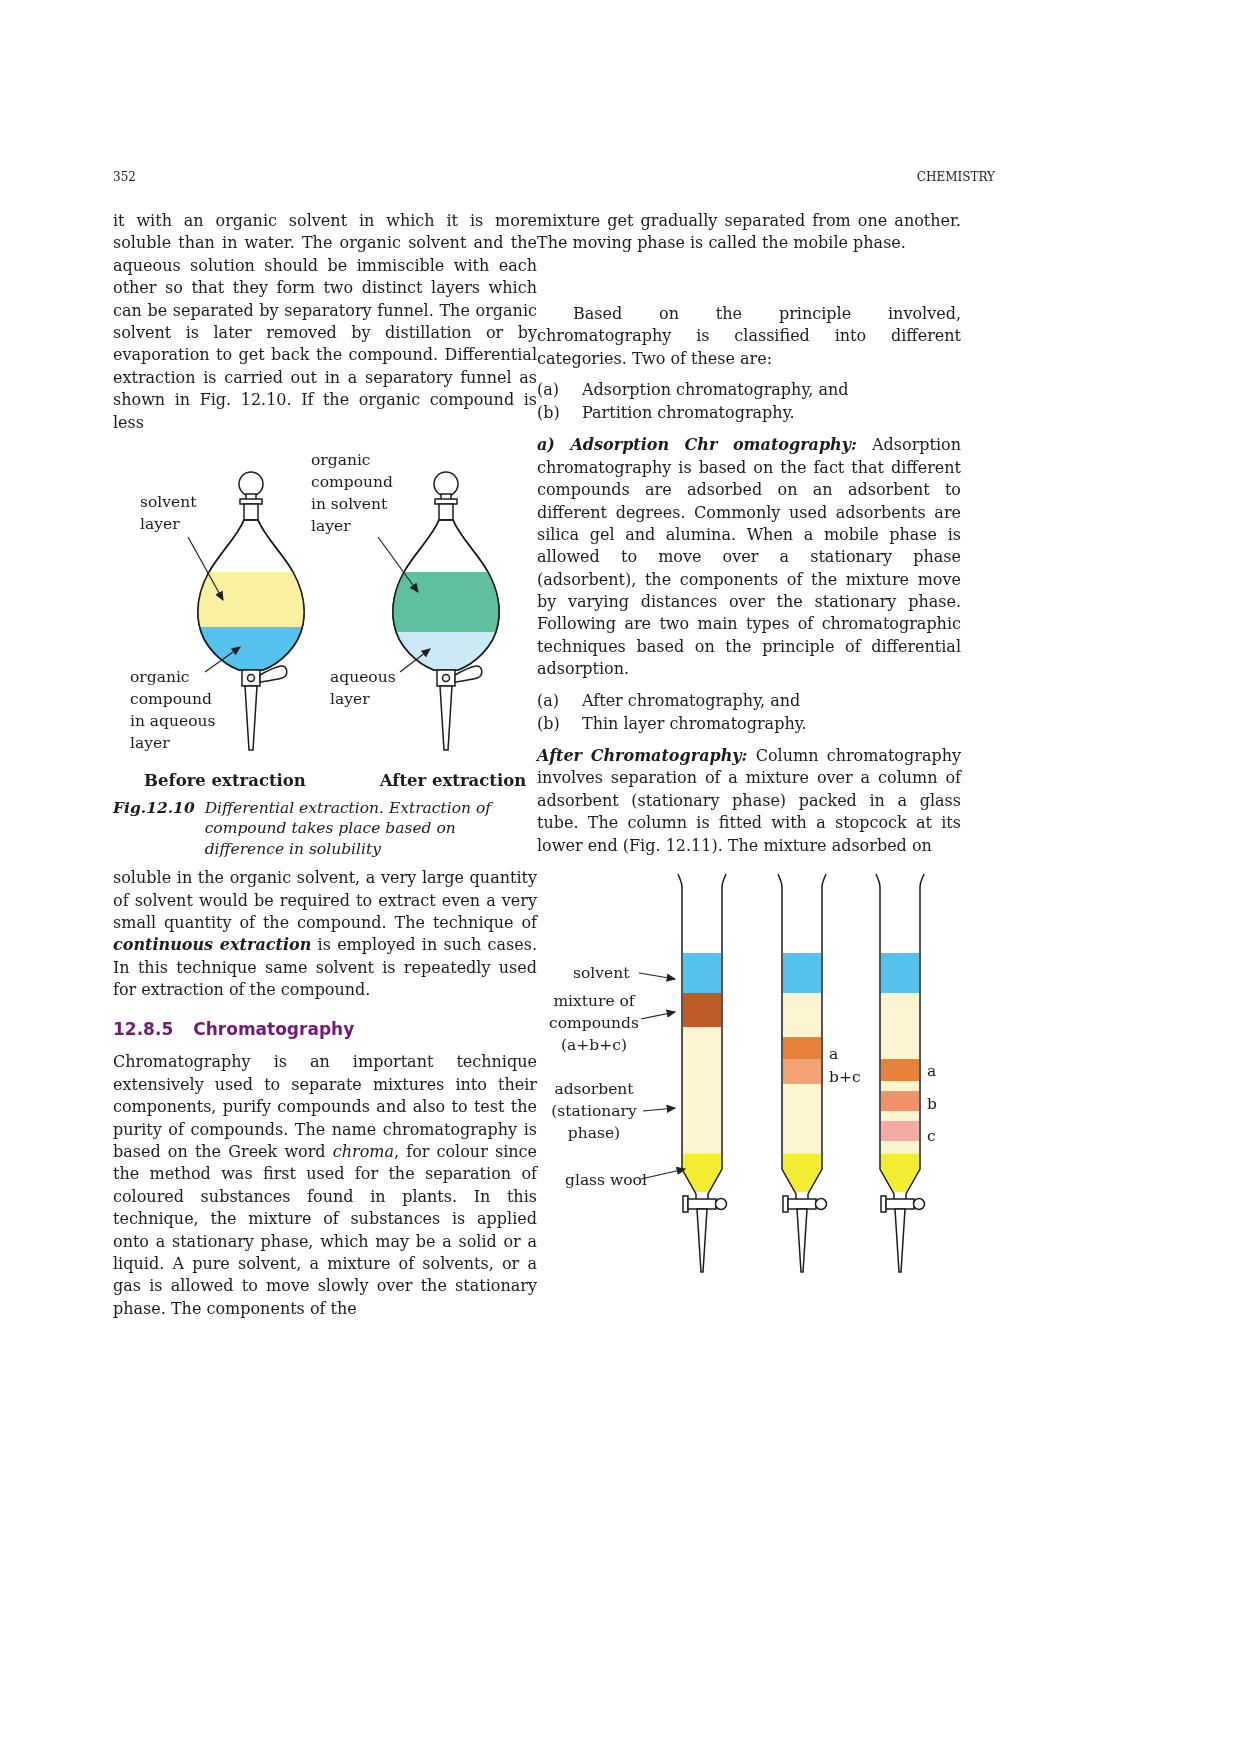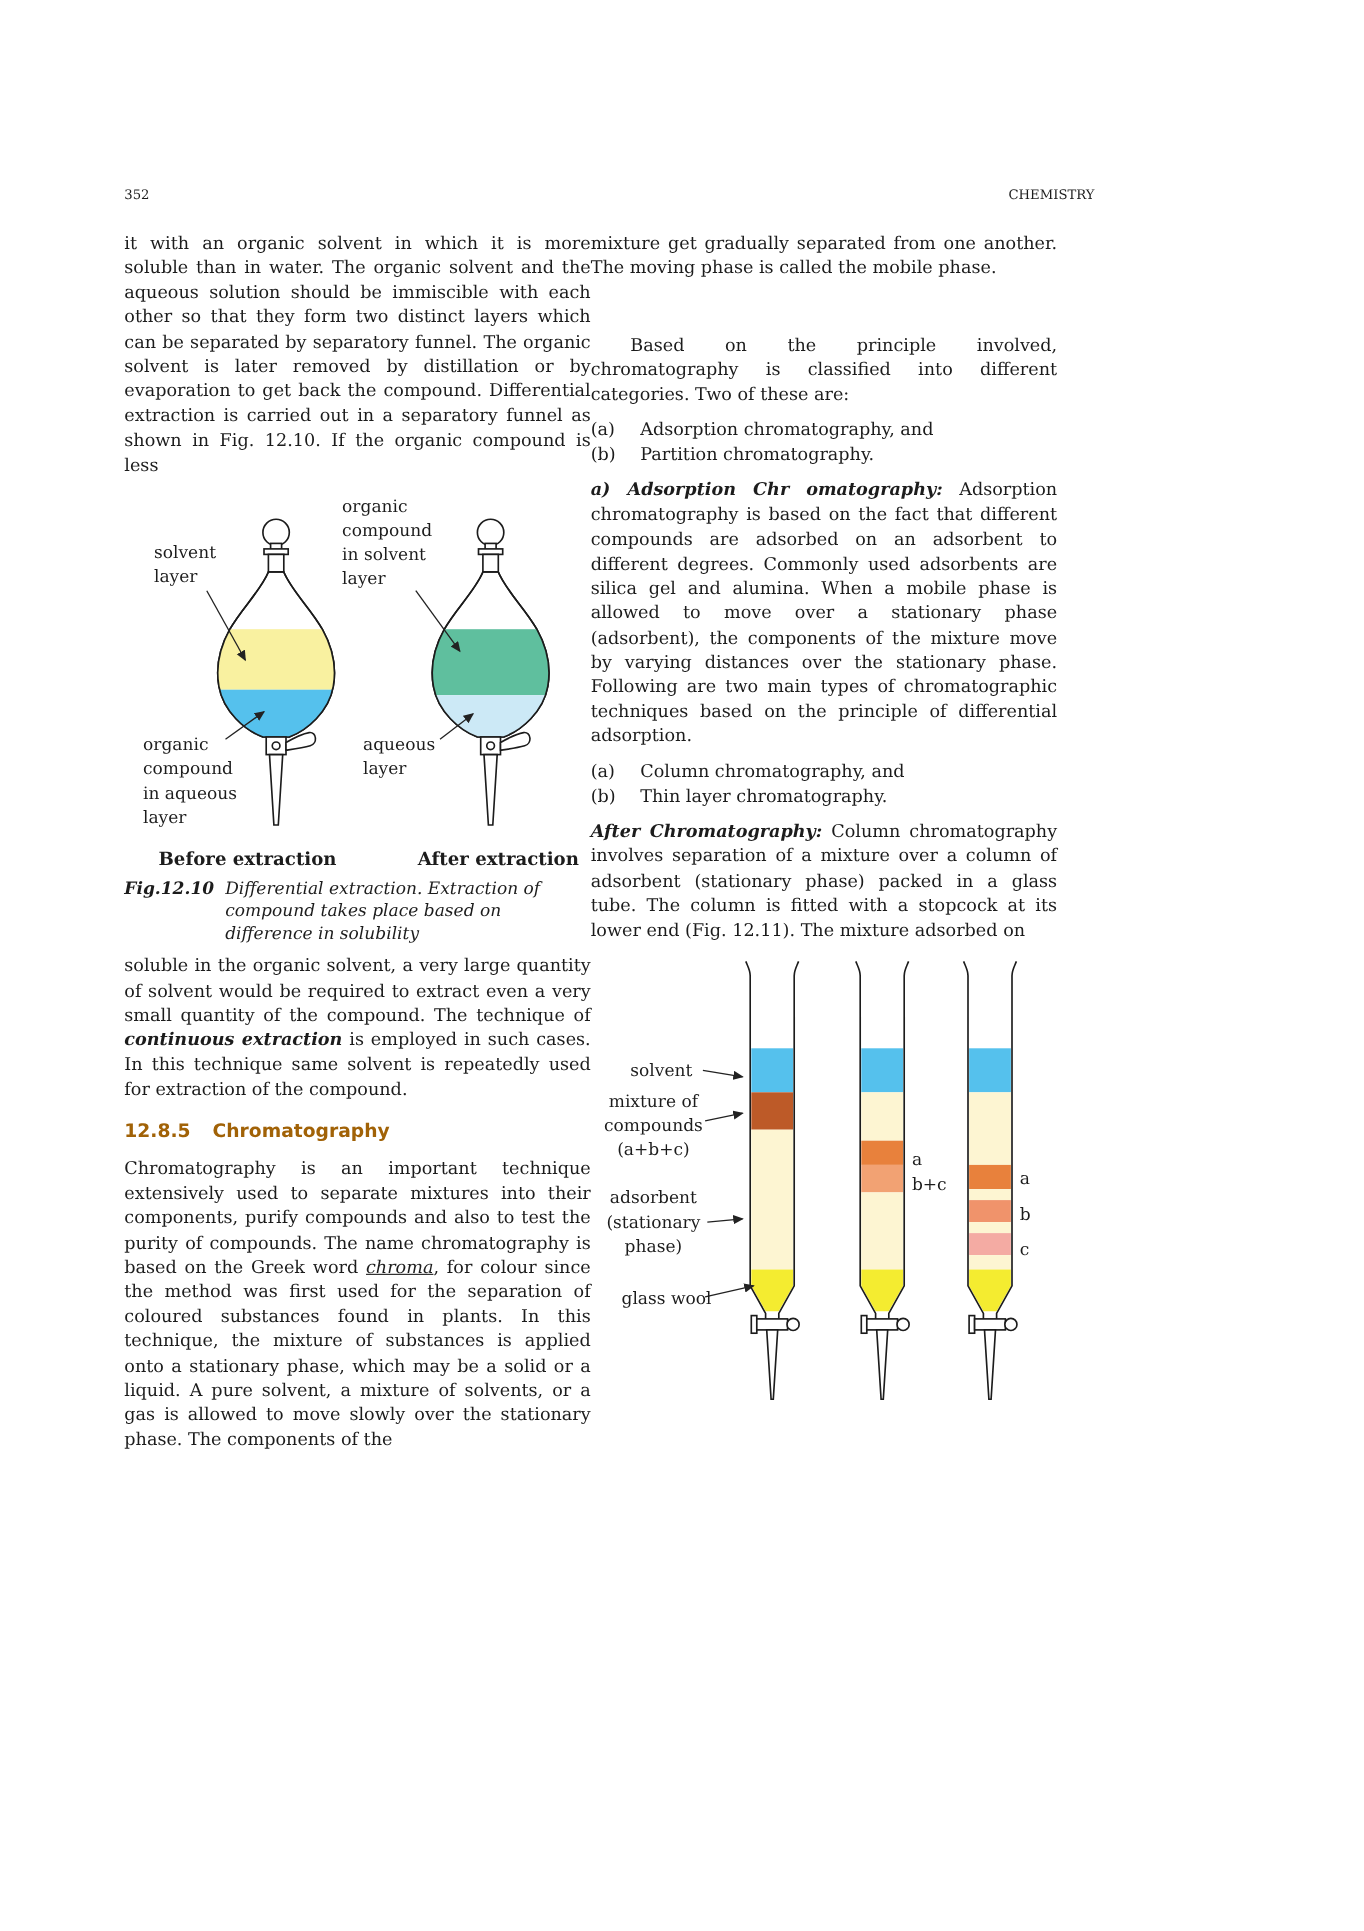--- a/index.html
+++ b/index.html
@@ -17,24 +17,24 @@
   }
   .columns { display:flex; width:882px; }
   .col { width:424px; font-size:16px; line-height:1.4; text-align:justify; }
   p { margin:0; }
   .mt6 { margin-top:6px; }
   .mt8 { margin-top:8px; }
   .mt10 { margin-top:10px; }
   .mt12 { margin-top:12px; }
   .indent { text-indent:36px;margin-top:48px; }
   .bi { font-weight:bold; font-style:italic;margin-top:39px; }
-  .it { font-style:italic;text-decoration:underline; }
+  .it { font-style:italic; }
   .section-heading {
     font-family:"DejaVu Sans", sans-serif;
-    color:#a16207; font-size:17px; font-weight:bold;
+    color:#701a75; font-size:17px; font-weight:bold;
     margin:16px 0 10px; text-align:left; display:flex;
   }
   .section-heading .h-num { margin-right:20px; }
   .list-block { margin:8px 0; }
   .list-row { display:flex; text-align:left; line-height:1.45; }
   .list-marker { width:45px; flex:none; }
   figure { margin:0; }
   .fig-svg { display:block; }
   .fig-caption {
     display:flex; font-size:15.5px; font-style:italic; line-height:1.32;
@@ -168,21 +168,21 @@
           <span class="list-marker">(b)</span>
           <span>Partition chromatography.</span>
         </div>
       </div>
 
       <p class="mt10"><span class="bi">a) Adsorption Chr omatography:</span><span> Adsorption chromatography is based on the fact that different compounds are adsorbed on an adsorbent to different degrees. Commonly used adsorbents are silica gel and alumina. When a mobile phase is allowed to move over a stationary phase (adsorbent), the components of the mixture move by varying distances over the stationary phase. Following are two main types of chromatographic techniques based on the principle of differential adsorption.</span></p>
 
       <div class="list-block">
         <div class="list-row">
           <span class="list-marker">(a)</span>
-          <span>Column chromatography, and</span>
+          <span>After chromatography, and</span>
         </div>
         <div class="list-row">
           <span class="list-marker">(b)</span>
           <span>Thin layer chromatography.</span>
         </div>
       </div>
 
       <p class="mt10"><span class="bi">After Chromatography:</span><span> Column chromatography involves separation of a mixture over a column of adsorbent (stationary phase) packed in a glass tube. The column is fitted with a stopcock at its lower end (Fig. 12.11). The mixture adsorbed on</span></p>
 
       <figure class="mt12">

